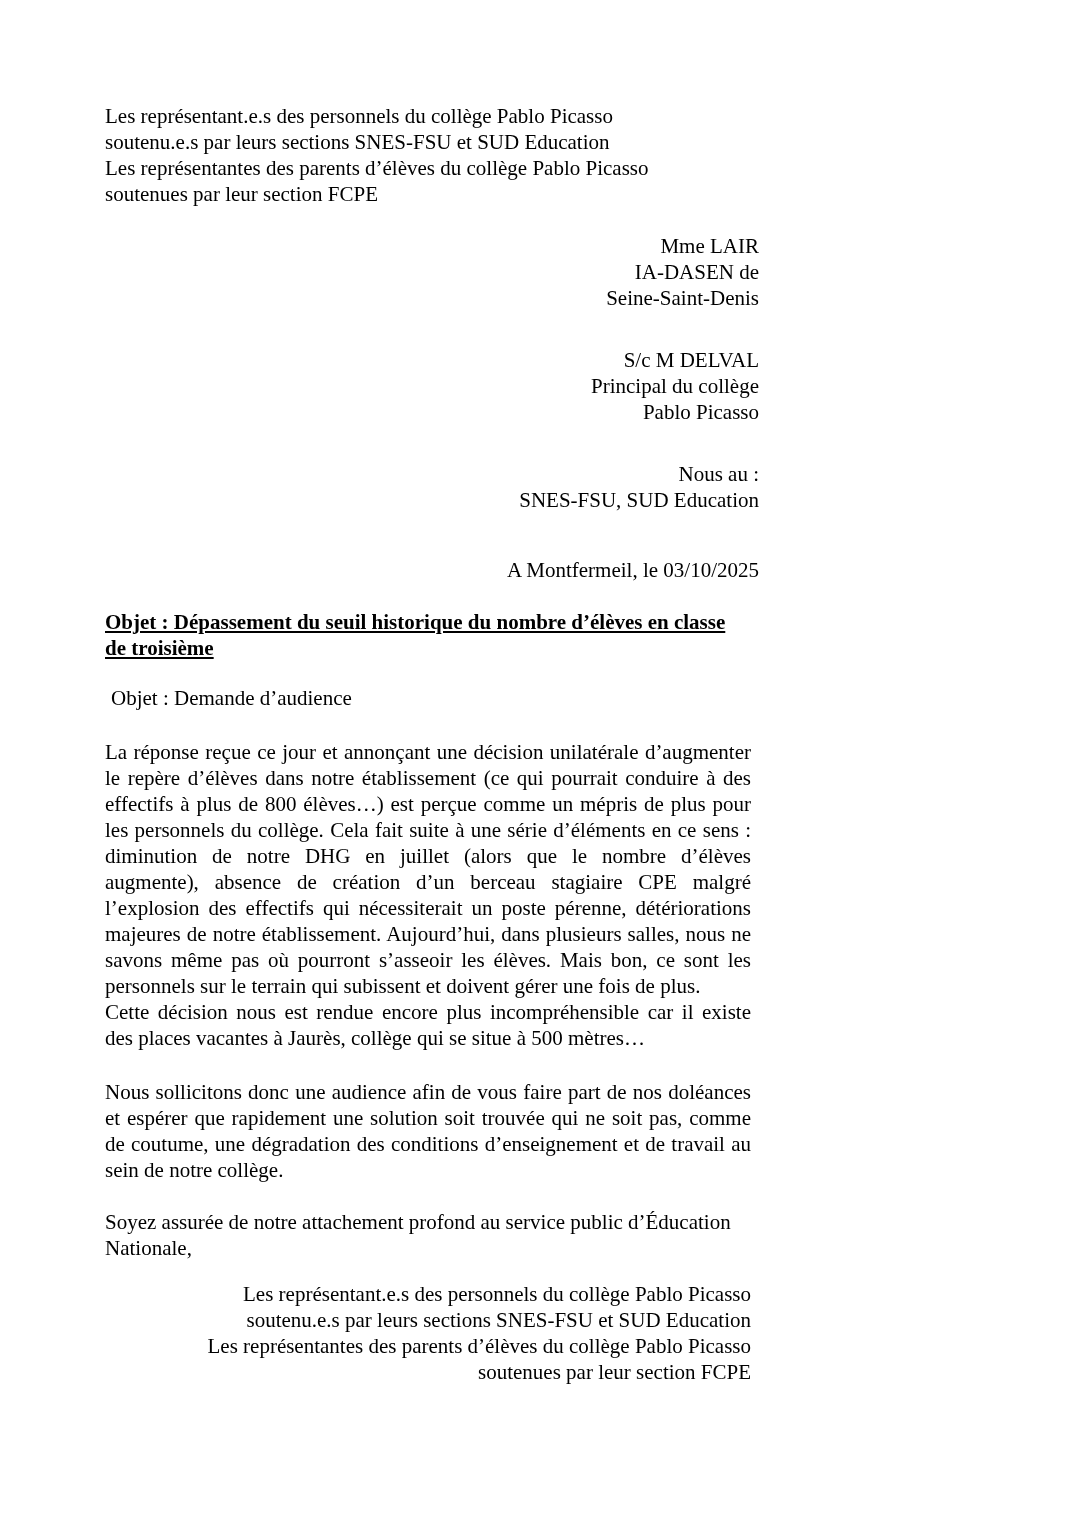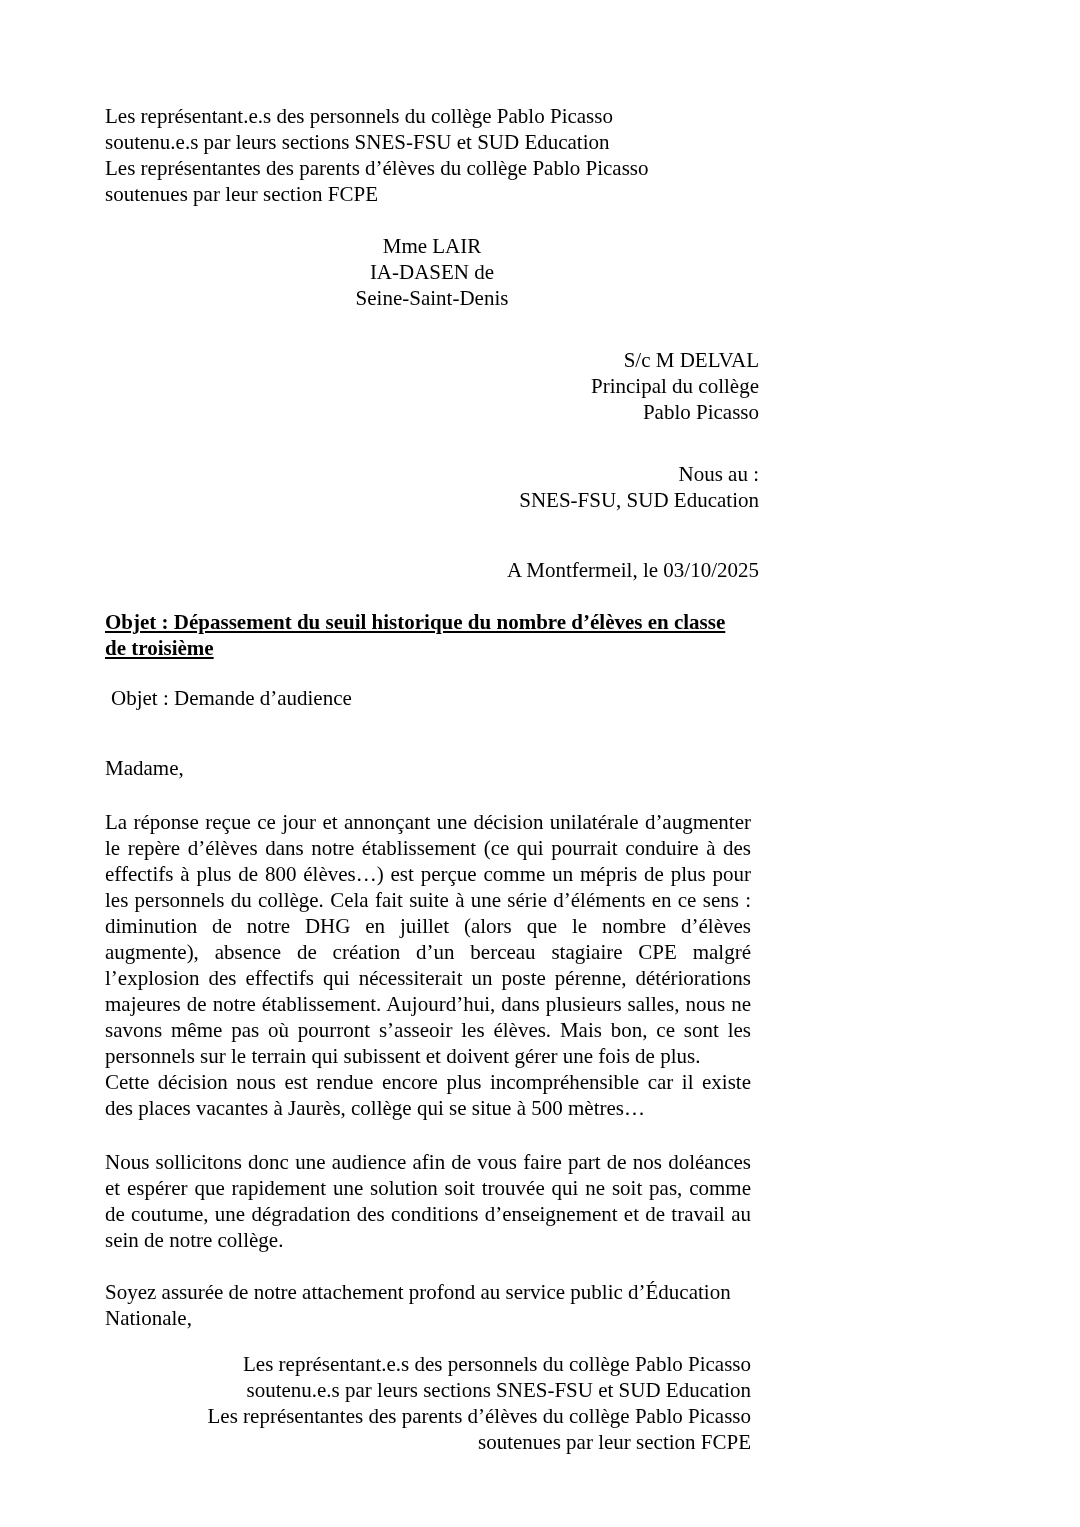--- a/index.html
+++ b/index.html
@@ -22,21 +22,21 @@
     padding: 103px 105px 40px 105px;
     overflow: hidden;
   }
   .sender-block div { white-space: nowrap; }
   .recipient-block {
     text-align: right;
     margin-top: 26px;
     margin-right: -8px;
   }
   .recipient-group { margin-top: 36px; }
-  .recipient-group:first-child { margin-top: 8px; text-align: center; }
+  .recipient-group:first-child { margin-top: 8px; }
   .dateline {
     text-align: right;
     margin-top: 44px;
     margin-right: -8px;
   }
   .subject-main {
     margin-top: 26px;
     font-weight: bold;
     text-decoration: underline;
   }
@@ -83,21 +83,20 @@
       <div>Nous au :</div>
       <div>SNES-FSU, SUD Education</div>
     </div>
   </div>
 
   <div class="dateline">A Montfermeil, le 03/10/2025</div>
 
   <div class="subject-main">Objet : Dépassement du seuil historique du nombre d’élèves en classe de troisième</div>
   <div class="subject-secondary">Objet : Demande d’audience</div>
 
-  <div class="salutation">Madame,</div>
 
   <div class="para">La réponse reçue ce jour et annonçant une décision unilatérale d’augmenter le repère d’élèves dans notre établissement (ce qui pourrait conduire à des effectifs à plus de 800 élèves…) est perçue comme un mépris de plus pour les personnels du collège. Cela fait suite à une série d’éléments en ce sens : diminution de notre DHG en juillet (alors que le nombre d’élèves augmente), absence de création d’un berceau stagiaire CPE malgré l’explosion des effectifs qui nécessiterait un poste pérenne, détériorations majeures de notre établissement. Aujourd’hui, dans plusieurs salles, nous ne savons même pas où pourront s’asseoir les élèves. Mais bon, ce sont les personnels sur le terrain qui subissent et doivent gérer une fois de plus.</div>
   <div class="para cont">Cette décision nous est rendue encore plus incompréhensible car il existe des places vacantes à Jaurès, collège qui se situe à 500 mètres…</div>
   <div class="para">Nous sollicitons donc une audience afin de vous faire part de nos doléances et espérer que rapidement une solution soit trouvée qui ne soit pas, comme de coutume, une dégradation des conditions d’enseignement et de travail au sein de notre collège.</div>
 
   <div class="closing">
     <div>Soyez assurée de notre attachement profond au service public d’Éducation Nationale,</div>
   </div>
 
   <div class="signature-block">

